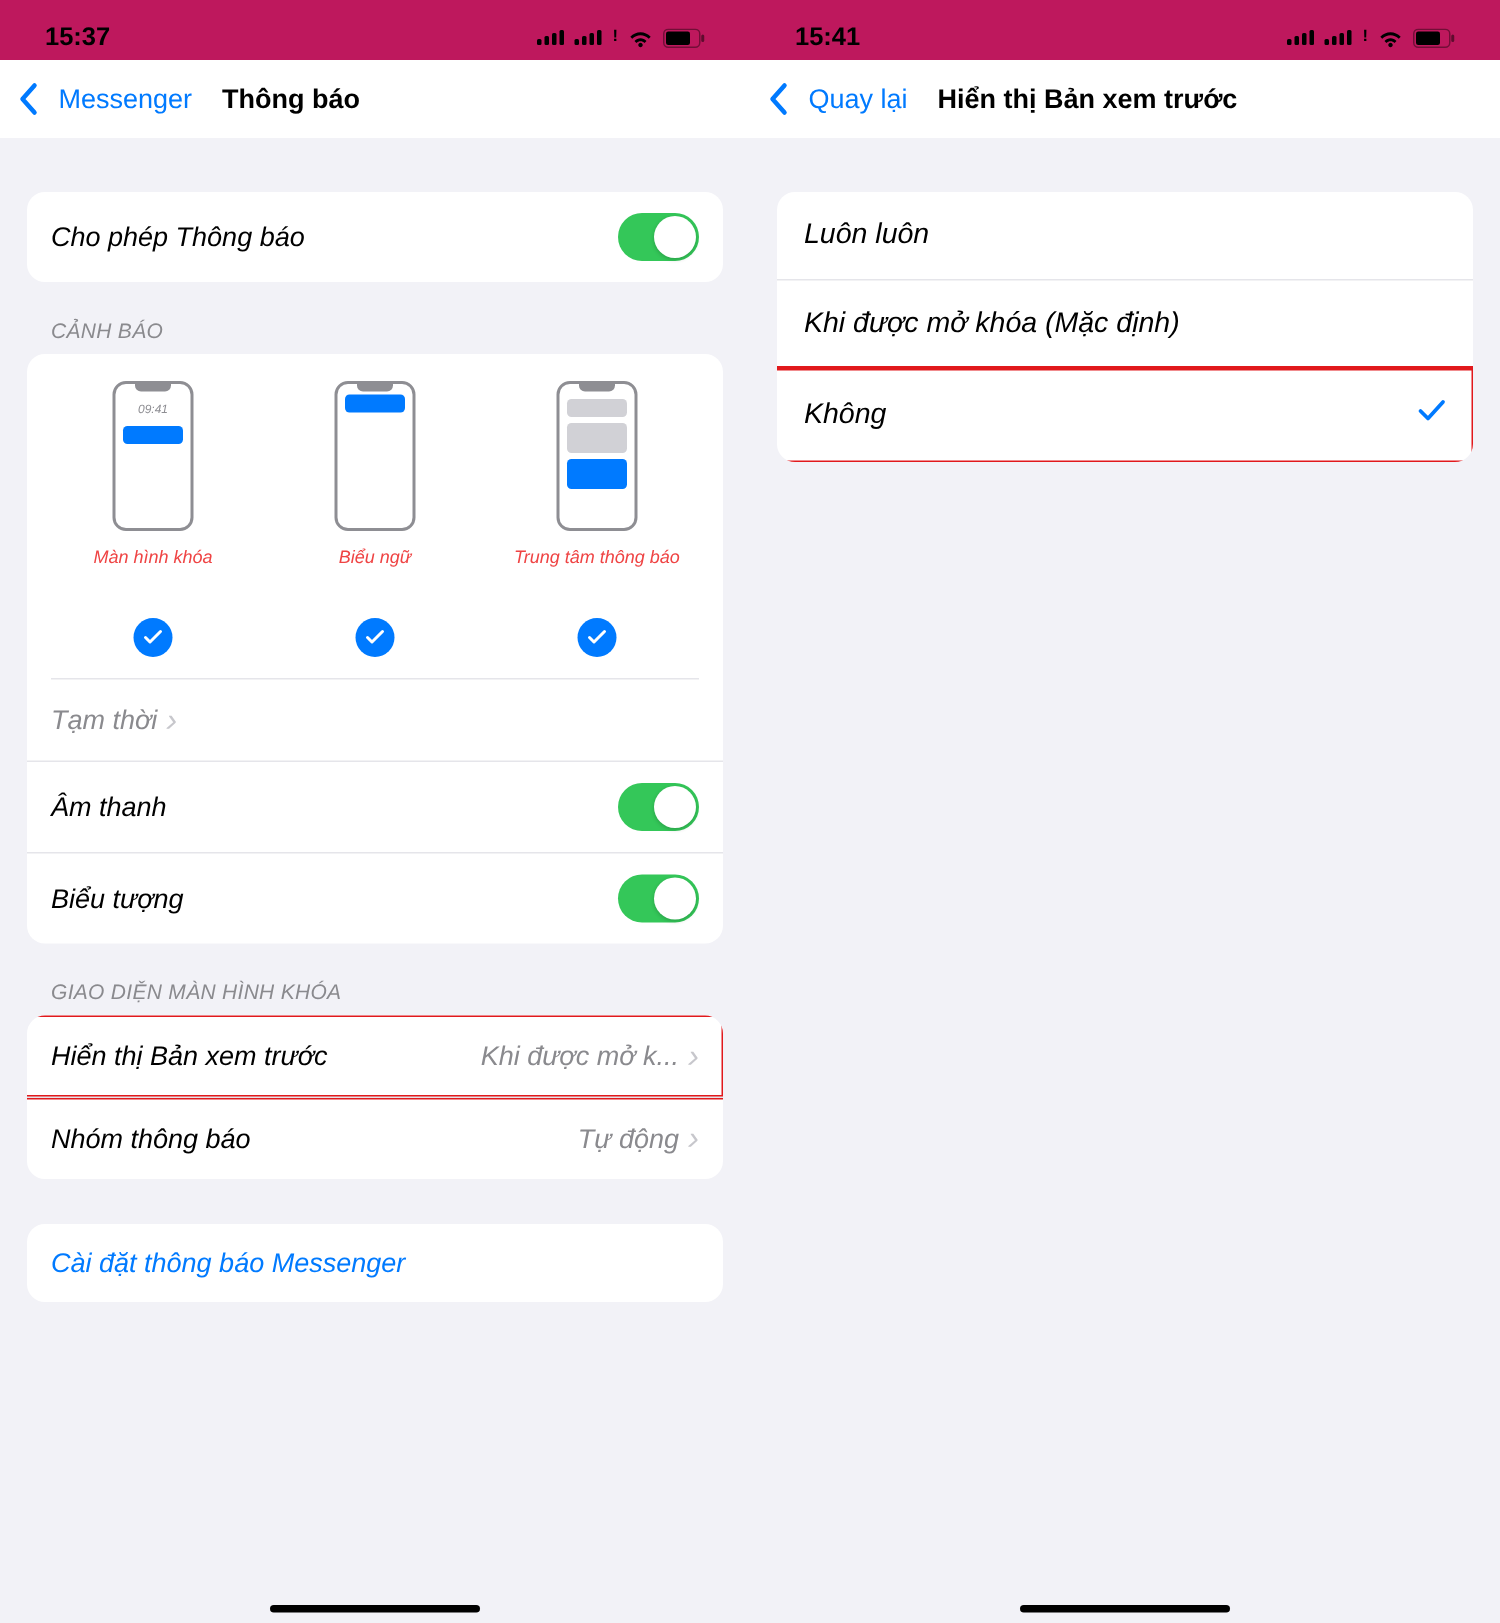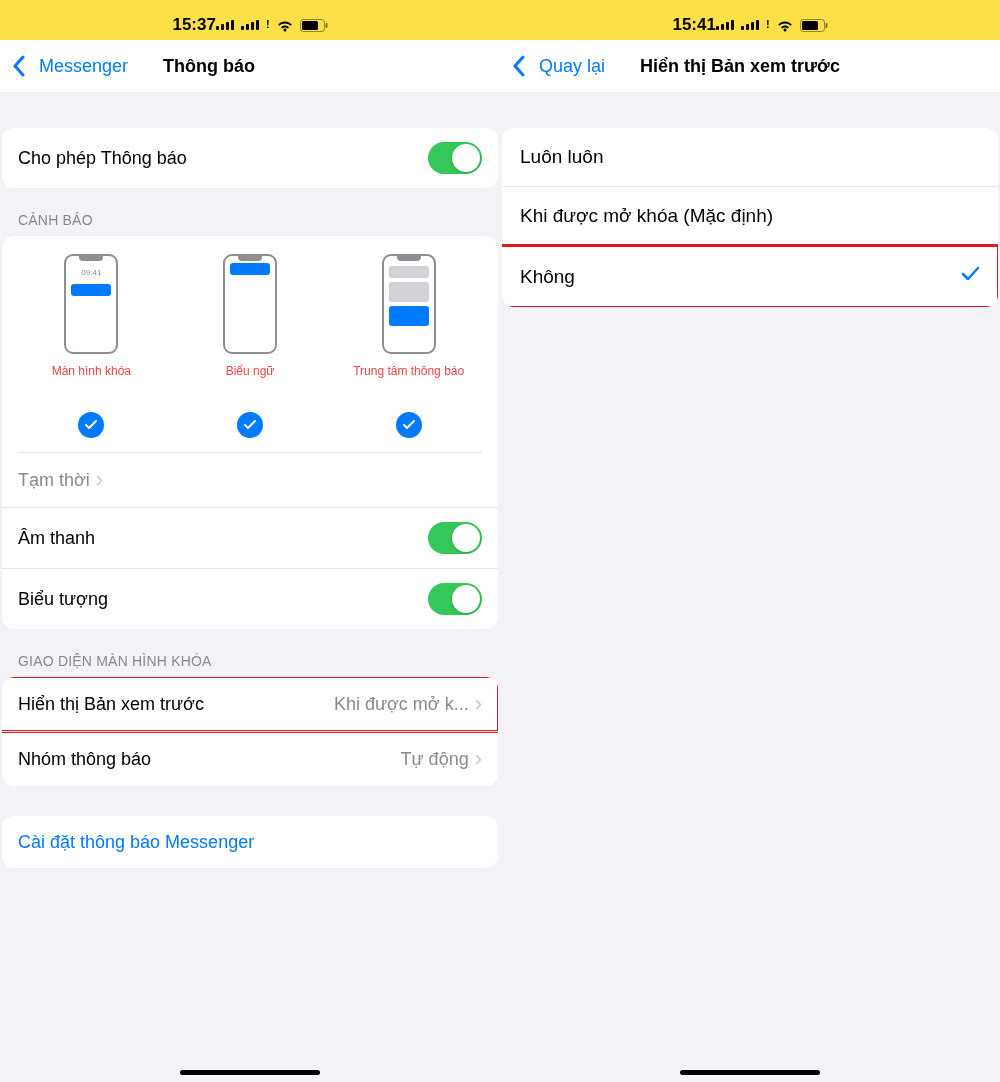--- a/index.html
+++ b/index.html
@@ -13,47 +13,47 @@
 .phone {
   width: 500px;
   height: 1082px;
   background: #f2f2f7;
   display: flex;
   flex-direction: column;
   position: relative;
 }
 .status-bar {
   height: 40px;
-  background: #fde047;
+  background: #be185d;
   display: flex;
-  justify-content: center;
+  justify-content: space-between;
   align-items: center;
   padding: 10px 30px 0 30px;
 }
 .status-time { font-weight: 600; font-size: 17px; }
 .status-icons { display: flex; align-items: center; gap: 6px; }
 .nav-bar {
   height: 52px;
   background: #fff;
   display: flex;
   align-items: center;
   padding: 0 12px;
   position: relative;
 }
 .nav-back {
   display: flex; align-items: center;
   color: #007aff; font-size: 18px;
   gap: 14px;
 }
 .nav-title {
   font-size: 18px; font-weight: 600;
-  margin-left: 35px;
+  margin-left: 20px;
   color: #000;
 }
-.content { flex: 1; padding: 0 2px; overflow: hidden; }
+.content { flex: 1; padding: 0 18px; overflow: hidden; font-style: italic; }
 .content.grey { background: #f2f2f7; }
 .phone-right .content { background: #f2f2f7; }
 .group {
   background: #fff;
   border-radius: 12px;
   margin-top: 34px;
   overflow: hidden;
 }
 .group.first { margin-top: 36px; }
 .group-header {

